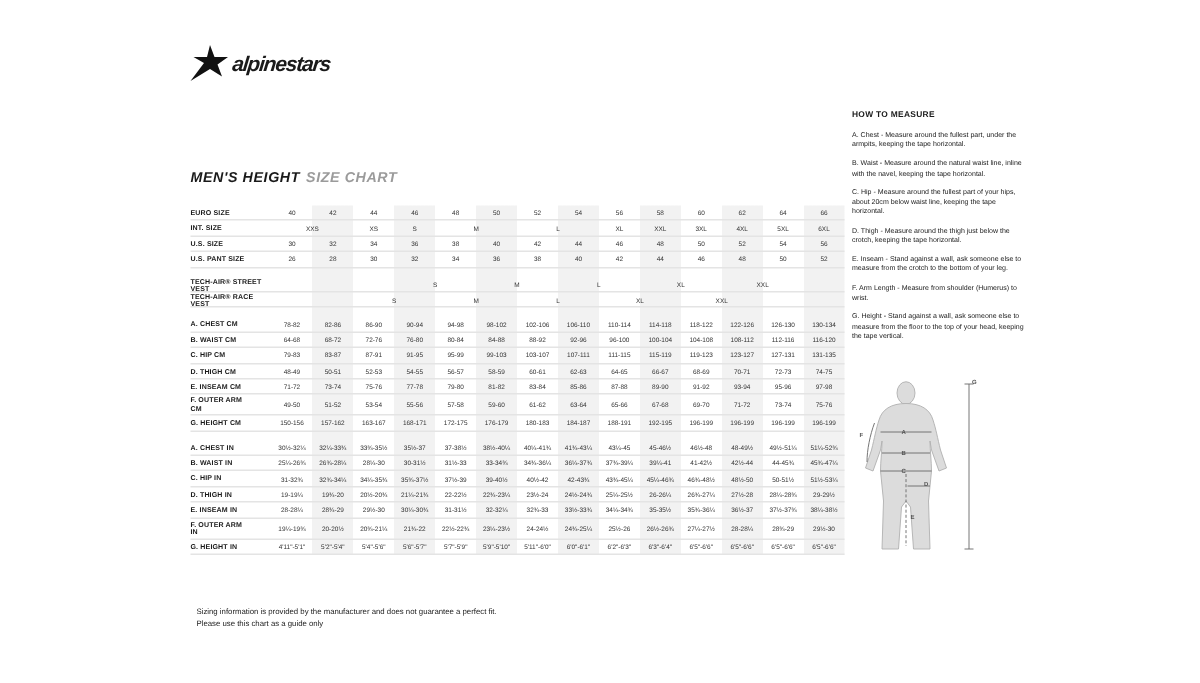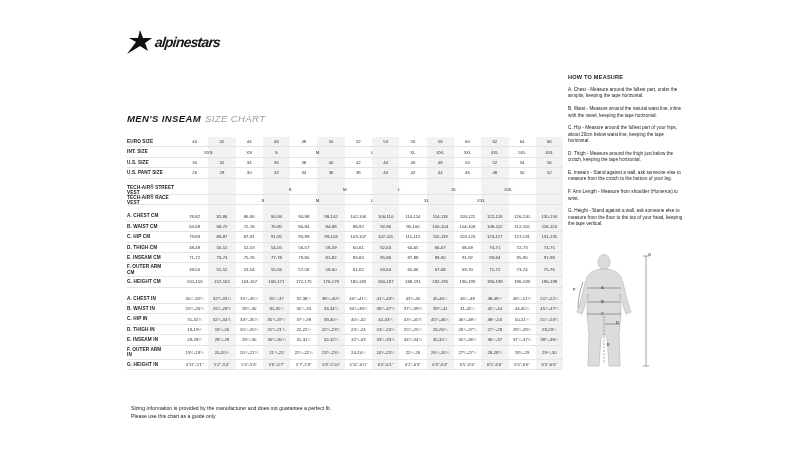--- a/index.html
+++ b/index.html
@@ -8,21 +8,21 @@
     font-family:"Liberation Sans", sans-serif;color:#1a1a1a;
     -webkit-font-smoothing:antialiased;
   }
   
   .logo{position:absolute;left:126px;top:30px;display:flex;align-items:center;gap:3px;}
   .logo svg{display:block;}
   .brand-text{font-size:14px;font-weight:bold;font-style:italic;letter-spacing:-0.8px;transform:skewX(-6deg);}
   
   .title{position:absolute;left:127px;top:113px;font-size:9.5px;font-style:italic;letter-spacing:.4px;white-space:nowrap;}
   .title .main{font-weight:bold;}
-  .title .sub{font-weight:normal;color:#9b9b9b;margin-left:4px;}
+  .title .sub{font-weight:bold;color:#9b9b9b;margin-left:4px;}
   
   .ttable{position:absolute;left:127px;top:137px;width:436px;}
   .bands{position:absolute;left:54px;top:0;width:382px;height:100%;
     background:repeating-linear-gradient(90deg,transparent 0 27.3px,#f2f2f2 27.3px 54.6px);
     z-index:0;}
   .sections{position:relative;z-index:1;}
   .tsection{margin-bottom:0;}
   .tsection + .tsection{margin-top:6px;}
   .trow{display:grid;grid-template-columns:54px repeat(14,1fr);align-items:center;
     height:9.4px;border-bottom:1px solid #e4e4e4;}
@@ -47,21 +47,21 @@
 <body>
 
 <div class="logo">
   <svg width="26" height="24" viewBox="0 0 26 24">
     <path d="M14,0 L17,8 L26,8 L19,13 L22,21 L14,16 L1,24 L10,12 L3,8 L12,8 Z" fill="#111"></path>
   </svg>
   <span class="brand-text">alpinestars</span>
 </div>
 
 <div class="title">
-  <span class="main">MEN'S INSEAM</span><span class="sub">SIZE CHART</span>
+  <span class="main">MEN'S HEIGHT</span><span class="sub">SIZE CHART</span>
 </div>
 
 <div class="ttable">
   <div class="bands"></div>
   <div class="sections">
       <div class="tsection">
         <div class="trow">
           <div class="tlabel">EURO SIZE</div>
           <div class="tcell">40</div>
           <div class="tcell">42</div>

